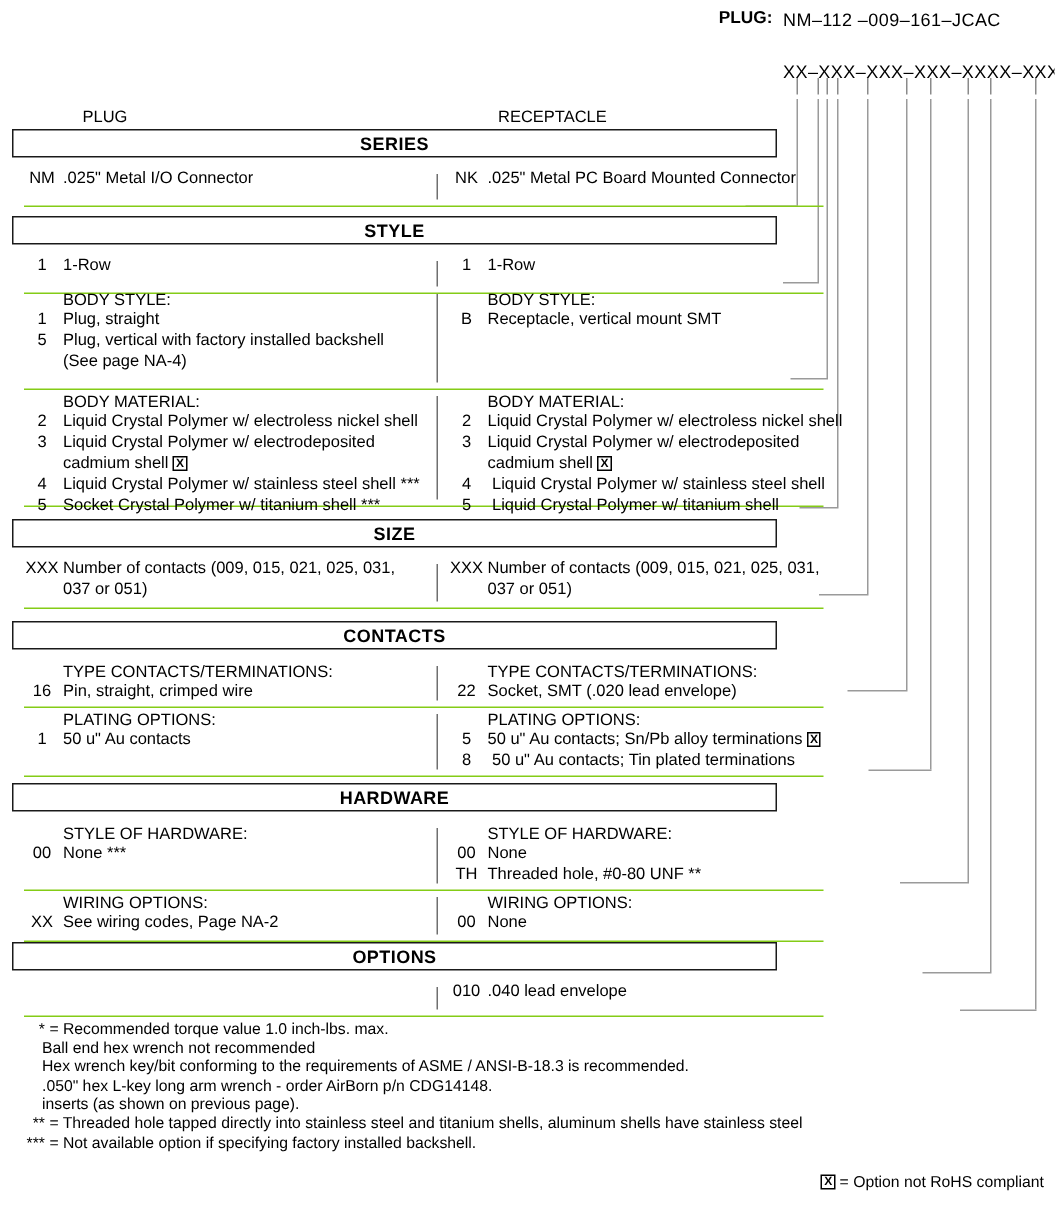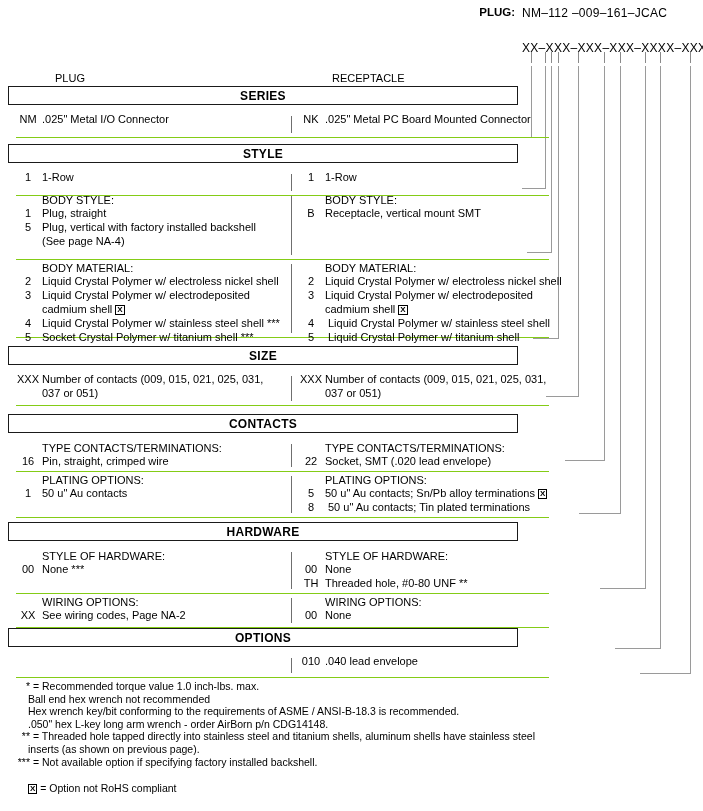--- a/index.html
+++ b/index.html
@@ -81,21 +81,21 @@
     display:inline-block; border:1px solid #000; font-size:8px; line-height:8px;
     padding:0px 1px; vertical-align:1px; margin-left:3px; font-weight:bold;
     font-family:"Liberation Sans", sans-serif;
   }
 
   
   #notes { position:absolute; left:6px; top:680px; width:690px; }
   .note { font-size:10.5px; line-height:12.6px; white-space:nowrap; }
   .note .mk { display:inline-block; text-align:right; }
   .note-ind { padding-left:22px; }
-  .rohs { margin-top:14px; font-size:10.5px; padding-left:22px; }
+  .rohs { margin-top:14px; font-size:10.5px; padding-left:22px;text-align:right; }
 </style>
 </head>
 <body>
 
 <div id="pn-header">
     <div class="pn-row" style="top: 0px;">
       <div class="pn-lab-wrap">PLUG:</div>
       <div class="pn-value">NM–112 –009–161–JCAC</div>
     </div>
     <div class="pn-row" style="top: 35px;">
@@ -358,17 +358,17 @@
         </div>
       </div>
     </div>
   </div>
 
 <div id="notes">
     <div class="note"><span class="mk" style="width: 24px;">*</span> = Recommended torque value 1.0 inch-lbs. max.</div>
     <div class="note note-ind">Ball end hex wrench not recommended</div>
     <div class="note note-ind">Hex wrench key/bit conforming to the requirements of ASME / ANSI-B-18.3 is recommended.</div>
     <div class="note note-ind">.050" hex L-key long arm wrench - order AirBorn p/n CDG14148.</div>
+    <div class="note note-ind">inserts (as shown on previous page).</div>
     <div class="note"><span class="mk" style="width: 24px;">**</span> = Threaded hole tapped directly into stainless steel and titanium shells, aluminum shells have stainless steel</div>
-    <div class="note note-ind">inserts (as shown on previous page).</div>
     <div class="note"><span class="mk" style="width: 24px;">***</span> = Not available option if specifying factory installed backshell.</div>
     <div class="rohs"><span class="xbox" style="margin-left: 0px;">X</span> = Option not RoHS compliant</div>
   </div>
 
 </body></html>

